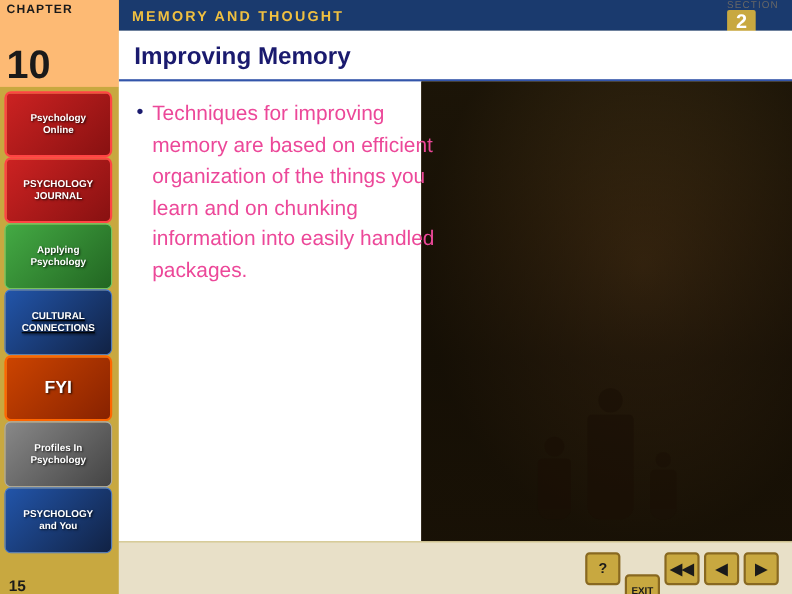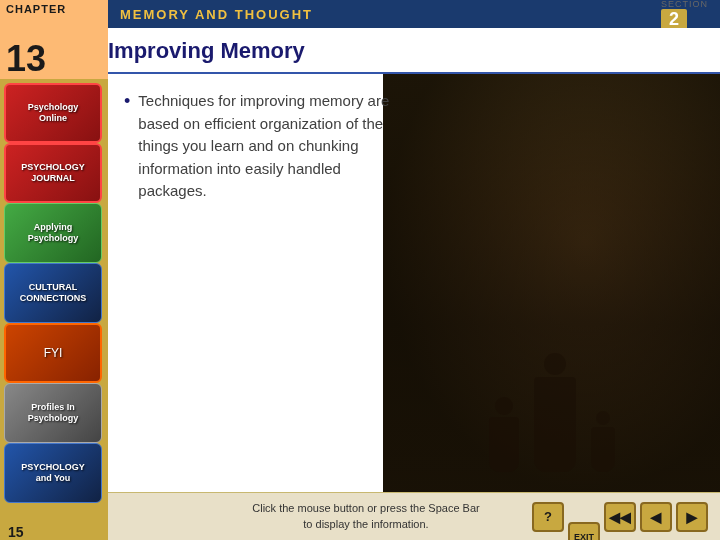--- a/index.html
+++ b/index.html
@@ -86,20 +86,21 @@
       background: linear-gradient(135deg, #cc2222, #881111);
       border: 2px solid #ff4444;
     }
     .nav-item.applying-psych {
       background: linear-gradient(135deg, #44aa44, #226622);
       border: 1px solid #66cc66;
     }
     .nav-item.cultural {
       background: linear-gradient(135deg, #2255aa, #112244);
       border: 1px solid #4477cc;
+      text-decoration: underline;
     }
     .nav-item.fyi {
       background: linear-gradient(135deg, #cc4400, #882200);
       border: 2px solid #ff6600;
     }
     .nav-item.profiles {
       background: linear-gradient(135deg, #888888, #444444);
       border: 1px solid #aaaaaa;
     }
     .nav-item.psych-you {
@@ -173,21 +174,21 @@
       flex: 1;
       display: flex;
       flex-direction: column;
       position: relative;
       overflow: hidden;
     }
 
     
     .slide-title {
       background: white;
-      padding: 10px 16px 8px 0;
+      padding: 10px 16px 8px 14px;
       font-size: 22px;
       font-weight: bold;
       color: #1a1a6e;
       border-bottom: 2px solid #3355aa;
     }
 
     
     .slide-body {
       flex: 1;
       display: flex;
@@ -207,23 +208,23 @@
       flex-direction: row;
       gap: 8px;
     }
     .bullet-dot {
       color: #1a1a6e;
       font-size: 18px;
       margin-top: 1px;
       flex-shrink: 0;
     }
     .bullet-text {
-      font-size: 15px;
+      font-size: 19px;
       line-height: 1.5;
-      color: #404040;
+      color: #ec4899;
     }
 
     
     .photo-area {
       position: absolute;
       right: 0;
       top: 0;
       bottom: 0;
       width: 55%;
       background: #2a2010;
@@ -366,38 +367,38 @@
       padding: 0 8px;
       border-radius: 2px;
     }
   </style>
 </head>
 <body>
 
 <div class="sidebar">
   <div class="chapter-block">
     <span class="chapter-label">CHAPTER</span>
-    <span class="chapter-number">13</span>
+    <span class="chapter-number">10</span>
   </div>
 
   <div class="sidebar-nav">
     <div class="nav-item psychology-online">
       <span class="nav-label">Psychology<br>Online</span>
     </div>
     <div class="nav-item psych-journal">
       <span class="nav-label">PSYCHOLOGY<br>JOURNAL</span>
     </div>
     <div class="nav-item applying-psych">
       <span class="nav-label">Applying<br>Psychology</span>
     </div>
     <div class="nav-item cultural">
       <span class="nav-label">CULTURAL<br>CONNECTIONS</span>
     </div>
     <div class="nav-item fyi">
-      <span class="nav-label" style="font-size:12px;font-weight:400;">FYI</span>
+      <span class="nav-label" style="font-size:16px;font-weight:700;">FYI</span>
     </div>
     <div class="nav-item profiles">
       <span class="nav-label">Profiles In<br>Psychology</span>
     </div>
     <div class="nav-item psych-you">
       <span class="nav-label">PSYCHOLOGY<br>and You</span>
     </div>
   </div>
 
   <div class="slide-number">15</div>
@@ -444,24 +445,20 @@
                 <div class="body" style="width:24px;height:45px;"></div>
               </div>
             </div>
           </div>
         </div>
       </div>
     </div>
 
     <div class="footer-bar">
       <div style="width:80px;"></div>
-      <div class="footer-text">
-        <span>Click the mouse button or press the Space Bar</span><br>
-        <span>to display the information.</span>
-      </div>
       <div class="nav-buttons">
         <div class="nav-btn help">?</div>
         <div class="nav-btn exit" style="font-size:9px;">EXIT</div>
         <div class="nav-btn">◀◀</div>
         <div class="nav-btn">◀</div>
         <div class="nav-btn">▶</div>
       </div>
     </div>
   </div>
 </div>

